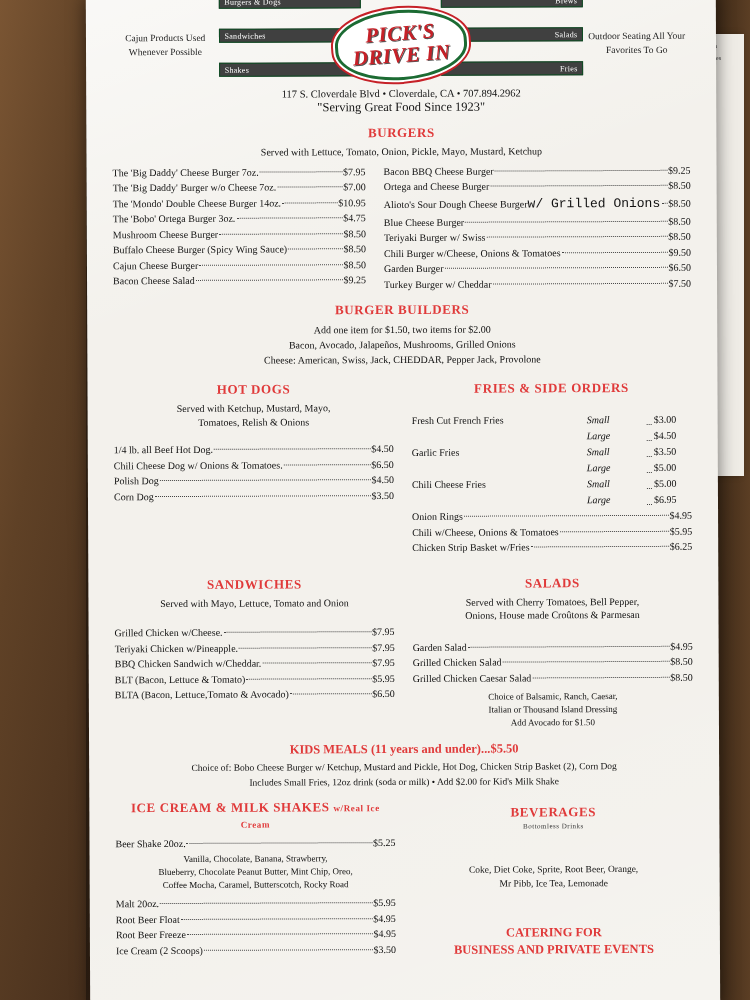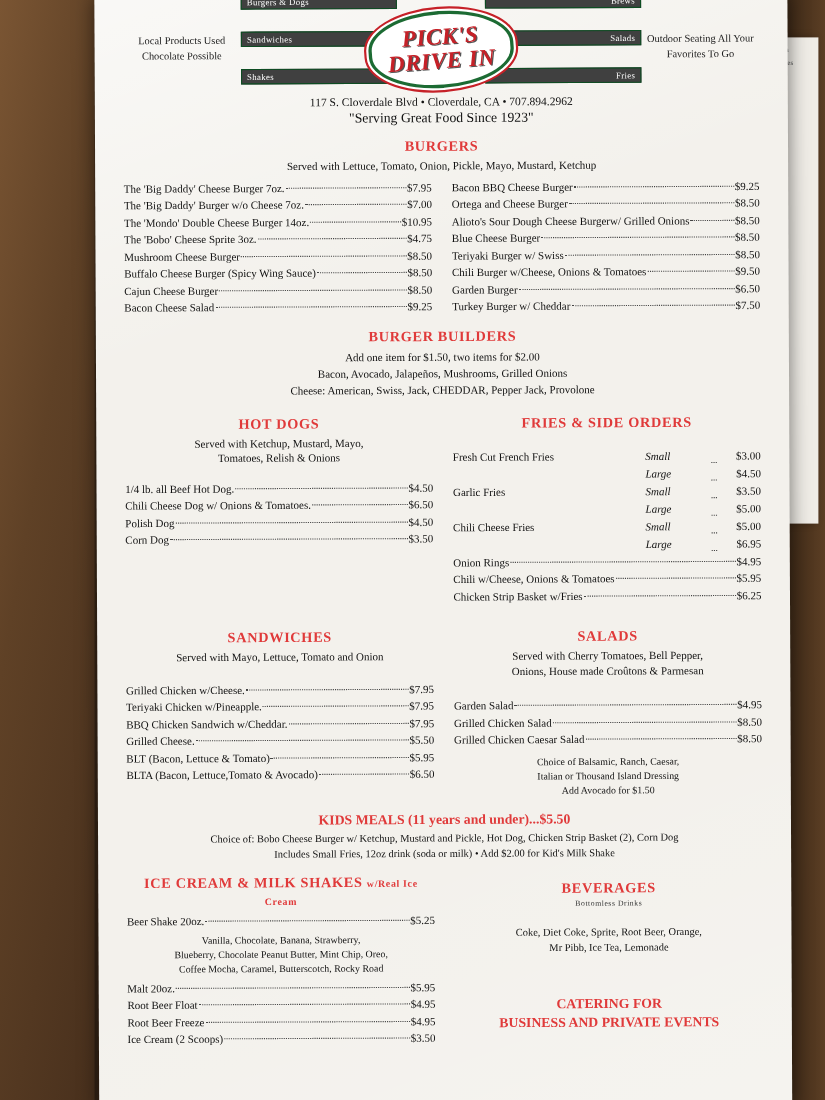--- a/index.html
+++ b/index.html
@@ -89,38 +89,38 @@
   .item{
     display:flex;align-items:baseline;font-size:10px;color:#111;line-height:1.55;
     white-space:nowrap;
   }
   .item .nm{flex:0 0 auto;}
   .item .dots{
     flex:1 1 auto;overflow:hidden;margin:0 1px;
     border-bottom:1.5px dotted #444;position:relative;top:-3px;min-width:6px;
   }
   .item .pr{flex:0 0 auto;}
-  .note{font-size:10px;color:#111;}
+  .note{font-size:13px;color:#111;font-family:Liberation Mono, monospace;}
 
   .center-note{text-align:center;font-size:10px;color:#111;line-height:1.5;}
 
   .size-row{display:flex;font-size:10px;color:#111;line-height:1.6;}
   .size-row .nm{width:175px;}
   .size-row .sz{width:58px;font-style:italic;}
   .size-row .dots{flex:1;border-bottom:1.5px dotted #444;position:relative;top:-3px;margin:0 2px;}
-  .size-row .pr{width:38px;text-align:right;}
+  .size-row .pr{width:38px;text-align:left;}
 
   .kids-title{text-align:center;color:#e03a3a;font-weight:bold;font-size:12.5px;margin:12px 0 3px;}
   .kids-body{text-align:center;font-size:9.5px;color:#111;line-height:1.5;}
 
   .two-bottom{display:flex;gap:18px;margin-top:10px;}
   .sub-small{text-align:center;font-size:7px;color:#333;letter-spacing:.5px;margin-top:-2px;margin-bottom:3px;}
   .ic-list{text-align:center;font-size:9px;color:#111;line-height:1.45;margin:2px 0 4px;}
   .cater{text-align:center;color:#e03a3a;font-weight:bold;font-size:12.5px;line-height:1.35;margin-top:22px;}
-  .bev-list{text-align:center;font-size:9.5px;color:#111;line-height:1.45;margin-top:2px;}
+  .bev-list{text-align:center;font-size:9.5px;color:#111;line-height:1.45;margin-top:18px;}
   .dressing{text-align:center;font-size:9px;color:#111;line-height:1.45;margin-top:5px;}
 </style>
 </head>
 <body>
 
 <div class="photo">
   <div class="table-left"></div>
   <div class="table-right"></div>
 
   <div class="menu2">
@@ -130,21 +130,21 @@
     <div class="m2row">.50</div>
     <div class="m2row">.50</div>
     <div class="m2row">.50</div>
     <div class="m2row">.50</div>
   </div>
 
   <div class="menu">
     <div class="inner">
 
       <div class="hdr">
-        <div class="hdr-side">Local Products Used Chocolate Possible</div>
+        <div class="hdr-side">Cajun Products Used Whenever Possible</div>
 
         <div class="bands">
           <div class="band">
               <span>Burgers &amp; Dogs</span>
             </div>
           <div class="band">
               <span>Sandwiches</span>
             </div>
           <div class="band">
               <span>Shakes</span>
@@ -187,21 +187,21 @@
               <span class="nm">The 'Big Daddy' Burger w/o Cheese 7oz.</span>
               <span class="dots"></span>
               <span class="pr">$7.00</span>
             </div>
           <div class="item">
               <span class="nm">The 'Mondo' Double Cheese Burger 14oz.</span>
               <span class="dots"></span>
               <span class="pr">$10.95</span>
             </div>
           <div class="item">
-              <span class="nm">The 'Bobo' Cheese Sprite 3oz.</span>
+              <span class="nm">The 'Bobo' Ortega Burger 3oz.</span>
               <span class="dots"></span>
               <span class="pr">$4.75</span>
             </div>
           <div class="item">
               <span class="nm">Mushroom Cheese Burger</span>
               <span class="dots"></span>
               <span class="pr">$8.50</span>
             </div>
           <div class="item">
               <span class="nm">Buffalo Cheese Burger (Spicy Wing Sauce)</span>
@@ -370,25 +370,20 @@
             </div>
           <div class="item">
               <span class="nm">Teriyaki Chicken w/Pineapple.</span>
               <span class="dots"></span>
               <span class="pr">$7.95</span>
             </div>
           <div class="item">
               <span class="nm">BBQ Chicken Sandwich w/Cheddar.</span>
               <span class="dots"></span>
               <span class="pr">$7.95</span>
-            </div>
-          <div class="item">
-              <span class="nm">Grilled Cheese.</span>
-              <span class="dots"></span>
-              <span class="pr">$5.50</span>
             </div>
           <div class="item">
               <span class="nm">BLT (Bacon, Lettuce &amp; Tomato)</span>
               <span class="dots"></span>
               <span class="pr">$5.95</span>
             </div>
           <div class="item">
               <span class="nm">BLTA (Bacon, Lettuce,Tomato &amp; Avocado)</span>
               <span class="dots"></span>
               <span class="pr">$6.50</span>

